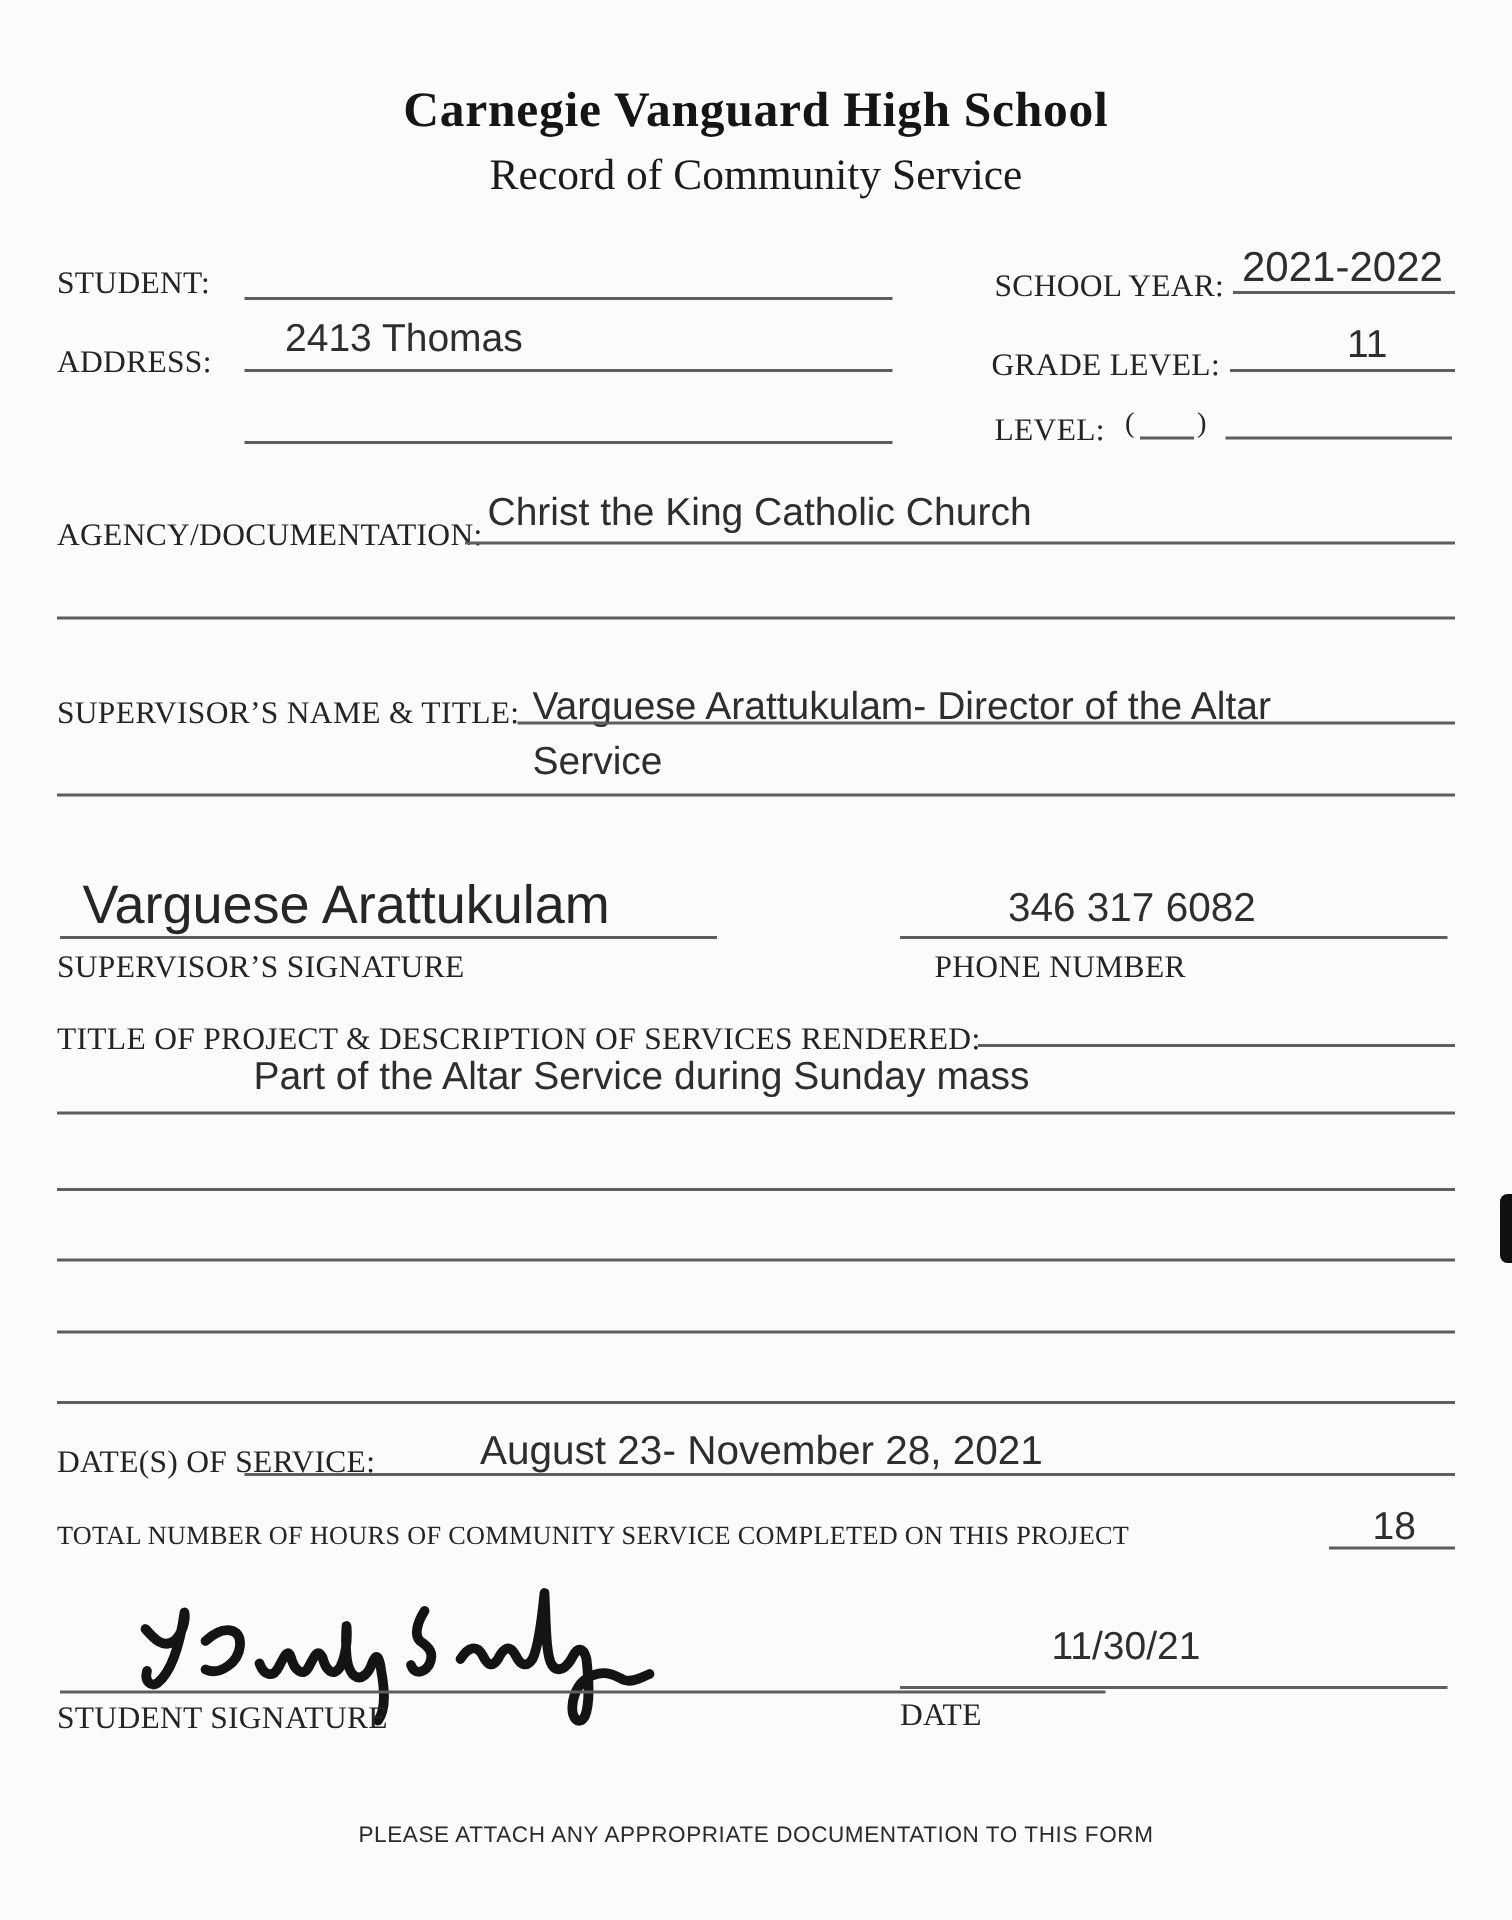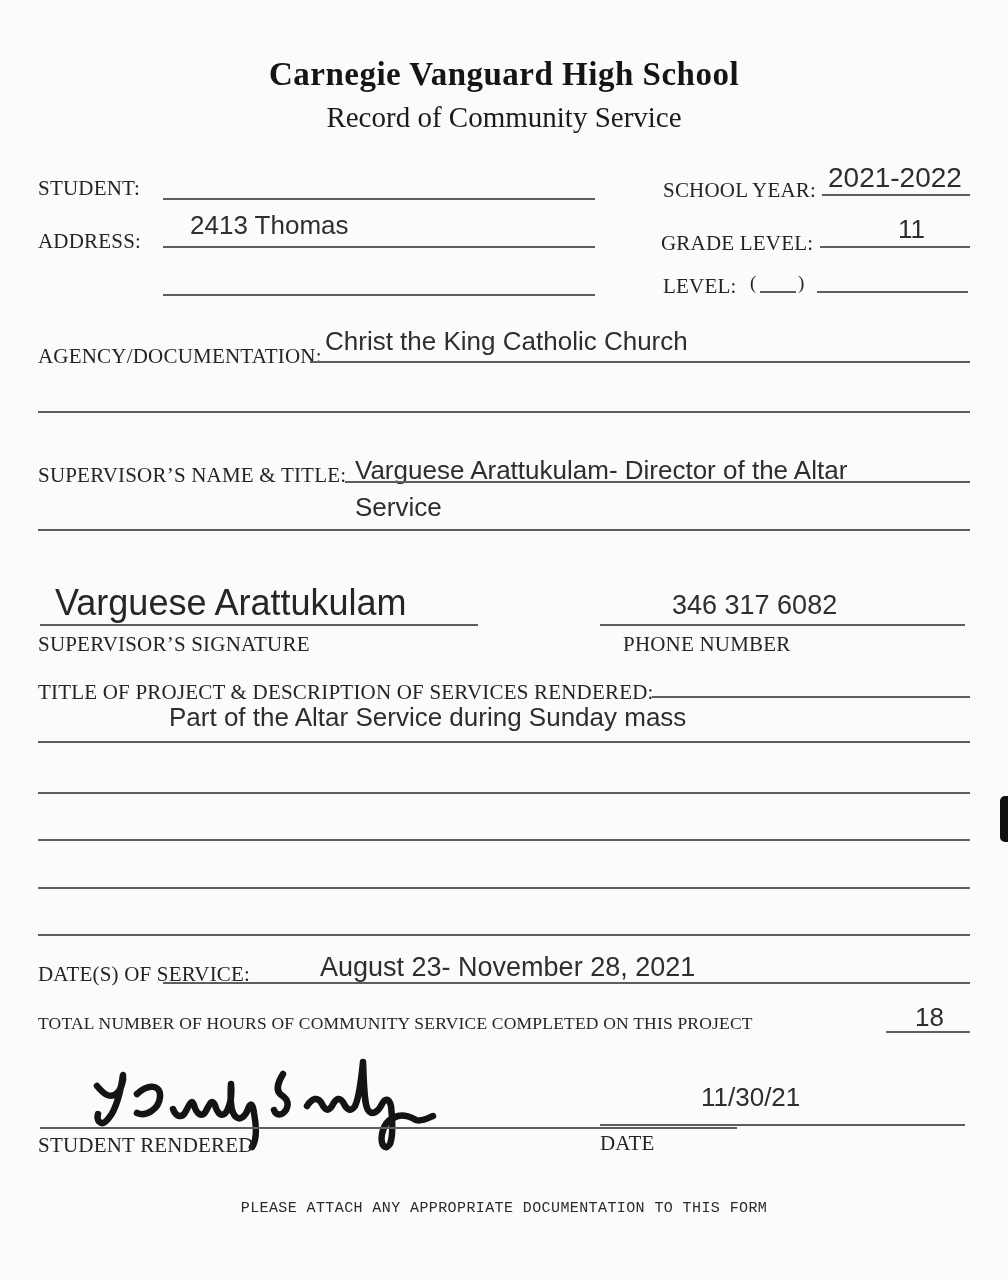--- a/index.html
+++ b/index.html
@@ -51,24 +51,25 @@
     white-space: nowrap;
   }
   .line {
     position: absolute;
     border-bottom: 2px solid #5e5e5e;
     height: 0;
   }
   .footer-note {
     width: 100%;
     text-align: center;
-    font-family: Liberation Mono, monospace;
+    font-family: Liberation Sans, sans-serif;
     font-size: 15px;
     letter-spacing: 0.4px;
     color: #2a2a2a;
+    margin-top: 15px;
   }
   .edge-mark {
     position: absolute;
     background: #101010;
     border-radius: 5px 0 0 5px;
   }
   svg.sig { display: block; }
 </style>
 </head>
 <body>
@@ -143,21 +144,21 @@
   <div class="abs" style="top:1050px; left:45px;">
     <svg class="sig" viewBox="0 0 400 105" width="400" height="105" fill="none" stroke="#141414" stroke-width="6.5" stroke-linecap="round" stroke-linejoin="round">
       <path d="M52,36 C58,43 64,49 71,44 C76,40 79,31 78,25 C75,46 70,64 60,72 C56,75 51,71 53,64"></path>
       <path d="M92,44 C104,33 116,35 115,47 C114,59 101,67 92,63"></path>
       <path d="M128,59 C131,67 137,69 141,61 C145,53 147,49 149,55 C151,63 157,69 161,61 C165,53 167,49 170,55 C172,63 177,69 182,61 C185,55 187,44 186,34 C185,50 186,63 191,67 C196,71 201,65 203,59 C206,51 208,55 209,63 C211,74 213,89 207,97"></path>
       <path d="M238,24 C233,32 231,40 235,44 C241,48 245,52 241,60 C237,66 231,66 229,60"></path>
       <path d="M262,56 C267,48 273,46 277,54 C280,60 283,62 287,56 C291,48 295,46 299,54 C302,60 306,62 310,56 C314,48 317,22 318,12 C319,34 319,54 323,60 C327,66 333,62 337,54 C340,48 344,48 346,56 C347,66 349,84 345,94 C341,101 335,96 337,84 C339,74 345,68 353,66 C361,64 367,68 371,70 C377,72 383,68 388,66"></path>
     </svg>
   </div>
   <div class="line" style="top:1127px; left:40px; width:697px;"></div>
-  <div class="abs lbl" style="top:1133px; left:38px;">STUDENT RENDERED</div>
+  <div class="abs lbl" style="top:1133px; left:38px;">STUDENT SIGNATURE</div>
 
   <div class="abs val" style="top:1082px; left:701px;">11/30/21</div>
   <div class="line" style="top:1124px; left:600px; width:365px;"></div>
   <div class="abs lbl" style="top:1131px; left:600px;">DATE</div>
 
   <div class="abs footer-note" style="top:1200px; left:0;">PLEASE ATTACH ANY APPROPRIATE DOCUMENTATION TO THIS FORM</div>
 
 </div>
 
 </body></html>

